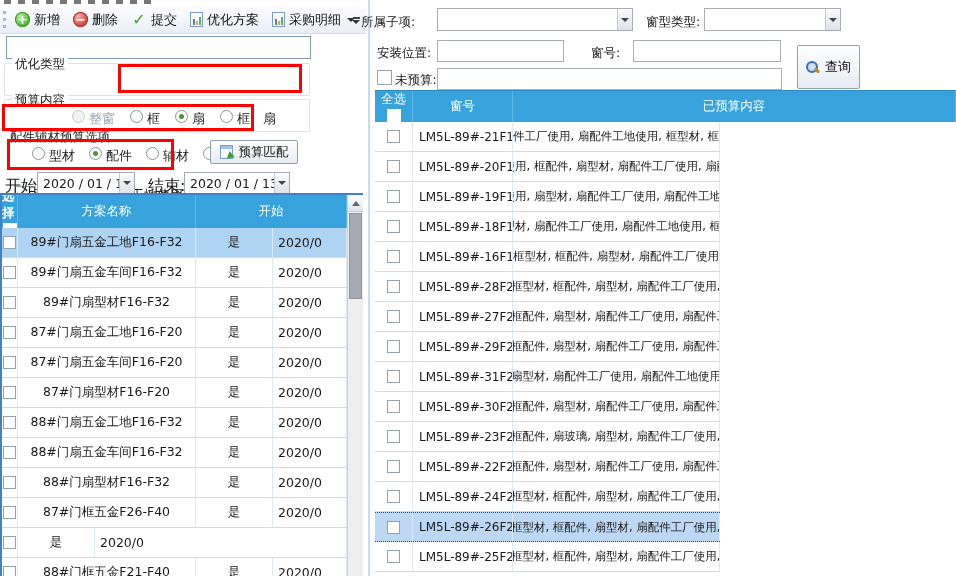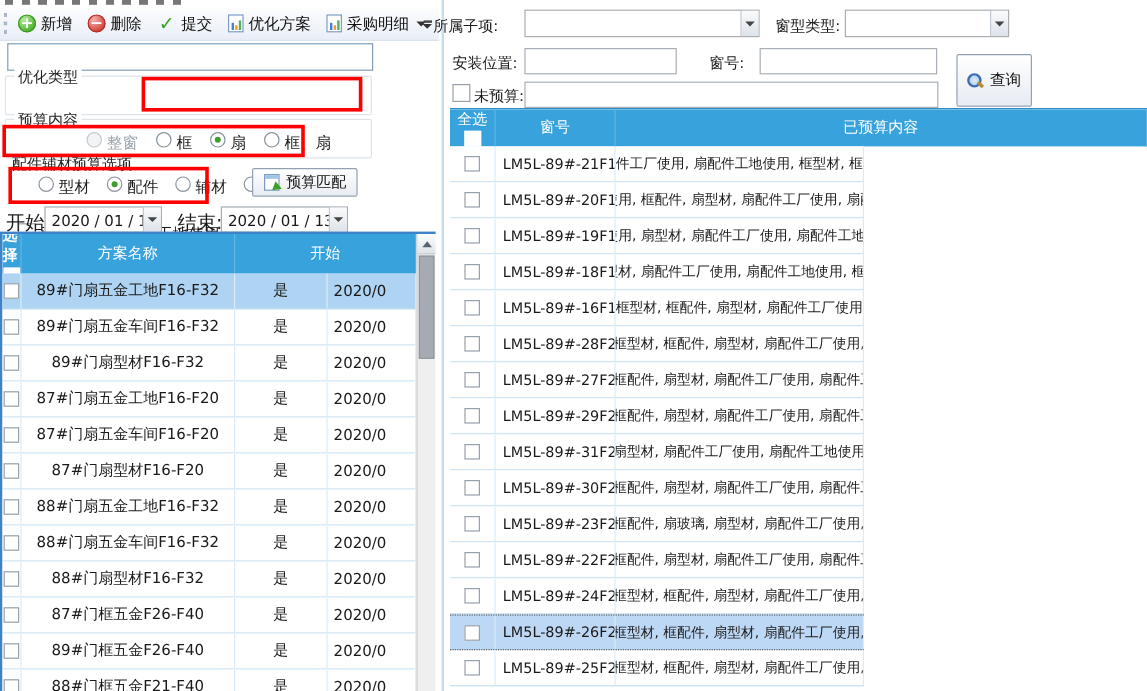--- a/index.html
+++ b/index.html
@@ -331,21 +331,20 @@
           <span class="cb"></span>
         </div>
         <div class="c lc1">87#门框五金F26-F40</div>
         <div class="c lc2">是</div>
         <div class="c lc3 left">2020/0</div>
       </div>
       <div class="trow">
         <div class="c lc0">
           <span class="cb"></span>
         </div>
-        <div class="c lc1">89#门框五金F26-F40</div>
         <div class="c lc2">是</div>
         <div class="c lc3 left">2020/0</div>
       </div>
       <div class="trow">
         <div class="c lc0">
           <span class="cb"></span>
         </div>
         <div class="c lc1">88#门框五金F21-F40</div>
         <div class="c lc2">是</div>
         <div class="c lc3 left">2020/0</div>

